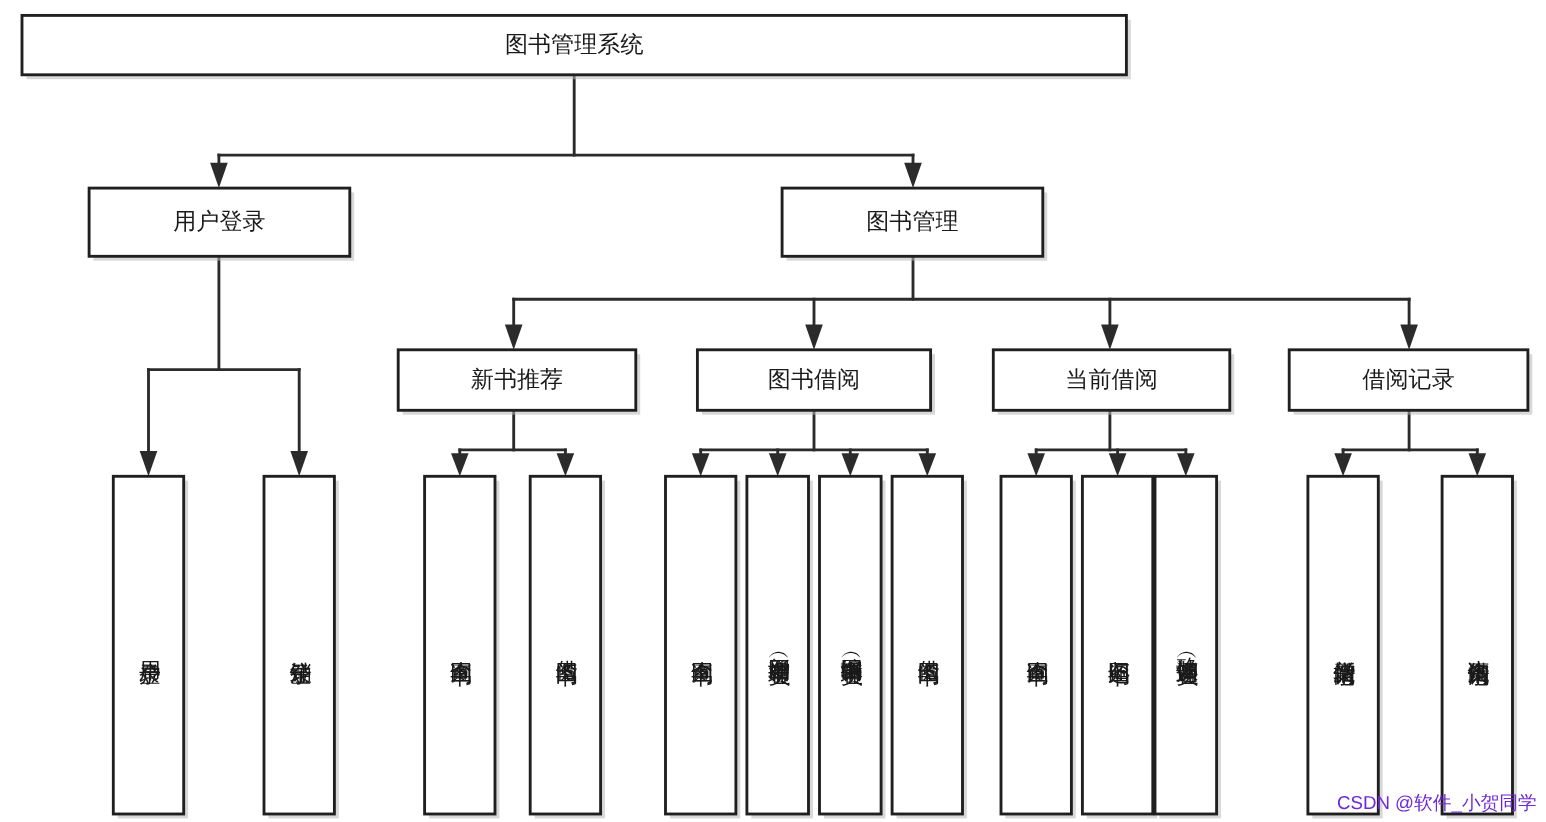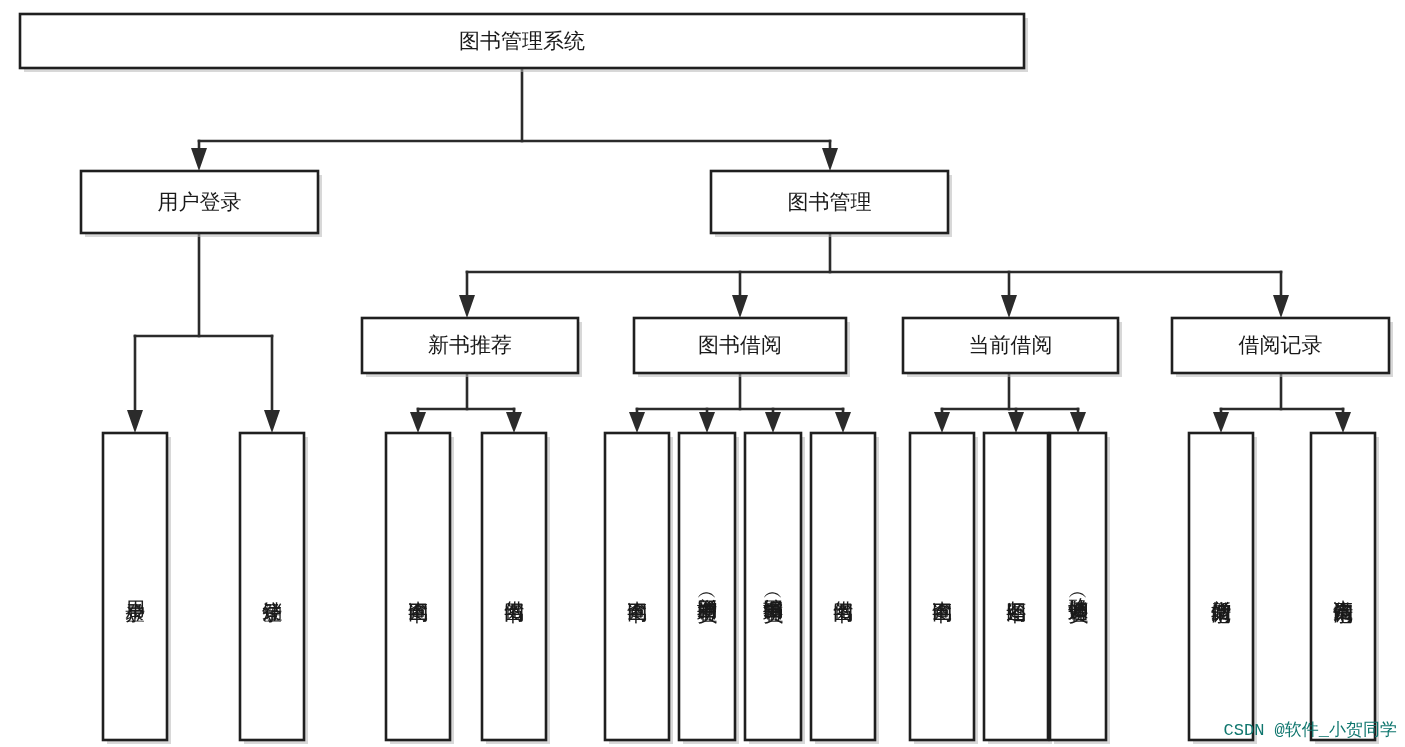--- a/index.html
+++ b/index.html
@@ -64,23 +64,23 @@
     align-items: center;
     justify-content: center;
     text-align: center;
     white-space: nowrap;
     pointer-events: none;
   }
   .watermark {
     position: absolute;
     right: 8px;
     bottom: 6px;
-    font-family: Liberation Mono, monospace;
+    font-family: Liberation Sans, sans-serif;
     font-size: 17px;
-    color: #0f766e;
+    color: #6d28d9;
     white-space: nowrap;
   }
 </style>
 </head>
 <body>
 
 <div id="diagram-root">
 
   <svg class="flow" viewBox="0 0 1405 747">
     <defs></defs>

